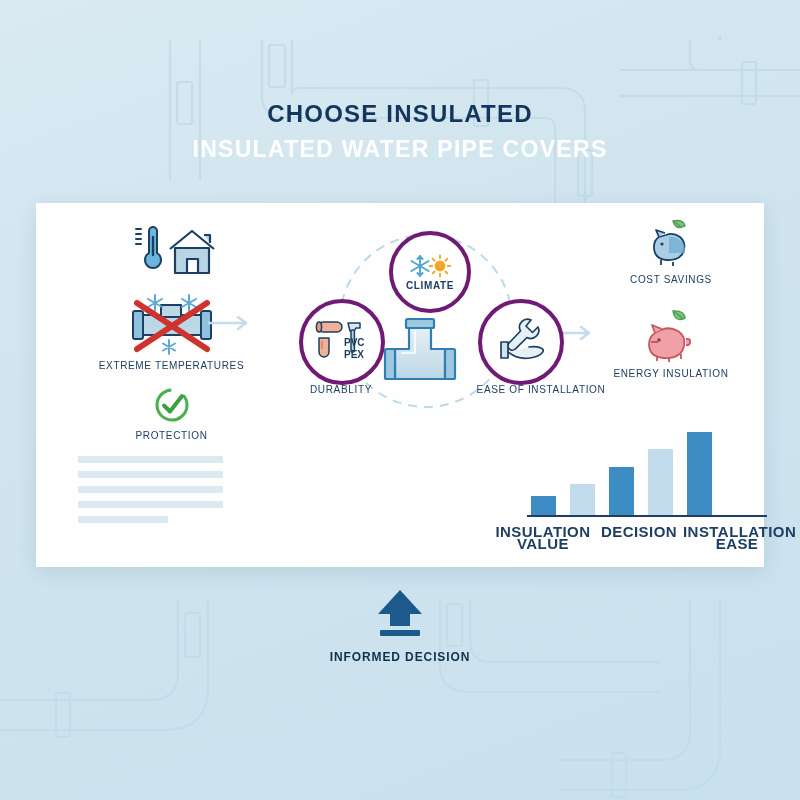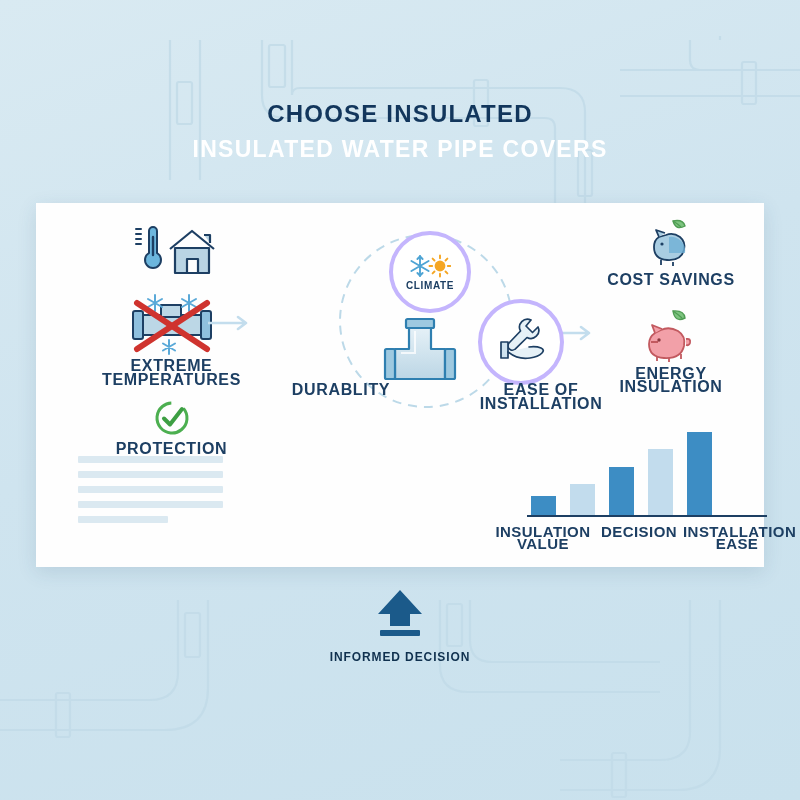--- a/index.html
+++ b/index.html
@@ -17,38 +17,38 @@
   
   .header{position:absolute;left:0;top:100px;width:800px;text-align:center;}
   .title1{font-size:24px;font-weight:bold;letter-spacing:1.2px;color:#12365c;line-height:28px;}
   .title2{font-size:23px;font-weight:bold;letter-spacing:1.3px;color:#ffffff;line-height:30px;margin-top:6px;}
 
   
   .card{position:absolute;left:36px;top:203px;width:728px;height:364px;background:#fefefe;
         box-shadow:0 5px 18px rgba(40,80,110,.13);}
 
   
-  .lbl{font-size:16px;font-weight:bold;letter-spacing:.65px;color:#1d3f63;text-align:center;line-height:13.5px;}
+  .lbl{font-size:10px;font-weight:normal;letter-spacing:.65px;color:#1d3f63;text-align:center;line-height:13.5px;}
 
   
   .col-left{position:absolute;left:48px;top:20px;width:175px;}
   .ic-wrap{display:flex;justify-content:center;align-items:center;}
 
   .placeholders{position:absolute;left:42px;top:253px;width:145px;}
   .ph{height:7px;background:#dbe9f1;margin-bottom:8px;border-radius:1px;}
   .ph.short{width:62%;}
 
   
   .arrow-l{position:absolute;left:172px;top:112px;}
   .arrow-r{position:absolute;left:515px;top:122px;}
 
   
   .center{position:absolute;left:215px;top:14px;width:330px;height:340px;}
   .dashring{position:absolute;left:85px;top:14px;}
-  .circ{position:absolute;border-radius:50%;background:#fff;border:4px solid #c4b5fd;
+  .circ{position:absolute;border-radius:50%;background:#fff;border:4px solid #701a75;
         display:flex;flex-direction:column;align-items:center;justify-content:center;}
   .circ .ctxt{font-size:10px;font-weight:bold;letter-spacing:.6px;color:#1d3f63;margin-top:2px;}
   .c-climate{left:138px;top:14px;width:74px;height:74px;}
   .c-dur{left:48px;top:82px;width:78px;height:78px;}
   .c-ease{left:227px;top:82px;width:78px;height:78px;}
   .tee{position:absolute;left:130px;top:100px;}
   .lbl-dur{position:absolute;left:30px;top:166px;width:120px;}
   .lbl-ease{position:absolute;left:215px;top:166px;width:150px;}
 
   
@@ -211,20 +211,36 @@
             <circle cx="31" cy="12" r="5.4" fill="#f5a623"></circle>
             <g stroke="#f5a623" stroke-width="1.9" stroke-linecap="round">
               <path d="M31 1.5 V4.2 M31 19.8 V22.5 M20.5 12 H23.2 M38.8 12 H41.5"></path>
               <path d="M23.6 4.6 L25.5 6.5 M36.5 17.5 L38.4 19.4 M38.4 4.6 L36.5 6.5 M25.5 17.5 L23.6 19.4"></path>
             </g>
           </g>
         </svg>
         <span class="ctxt">CLIMATE</span>
       </div>
 
+      <div class="circ c-dur">
+        <svg width="56" height="52" viewBox="0 0 56 52">
+          <g stroke="#1d3f63" stroke-width="1.5" stroke-linejoin="round">
+            <rect x="4" y="6" width="24" height="10" rx="5" fill="#f0b197"></rect>
+            <ellipse cx="5" cy="11" rx="2.6" ry="5" fill="#e59b7e"></ellipse>
+            <path d="M5 22 h10 v14 a5 5 0 0 1 -10 0 z" fill="#f0b197"></path>
+            <path d="M8 25 v8" stroke="#cf7f61" stroke-width="1.4" fill="none"></path>
+          </g>
+          <g stroke="#1d3f63" stroke-width="1.5" stroke-linejoin="round" fill="#d9e7f0">
+            <path d="M34 7 h12 v5 h-4 l-2 3 h-4 z"></path>
+            <rect x="37" y="14" width="3.4" height="22" rx="1.2" fill="#b9d4e4"></rect>
+          </g>
+          <text x="30" y="30" font-family="Liberation Sans, sans-serif" font-size="10" font-weight="bold" fill="#1d3f63">PVC</text>
+          <text x="30" y="42" font-family="Liberation Sans, sans-serif" font-size="10" font-weight="bold" fill="#1d3f63">PEX</text>
+        </svg>
+      </div>
 
       <div class="circ c-ease">
         <svg width="56" height="52" viewBox="0 0 56 52">
           <g stroke="#1d3f63" stroke-width="1.7" stroke-linejoin="round" stroke-linecap="round" fill="#e6f1f7">
             <path d="M38 4 a8 8 0 0 0 -10.5 11 L16 27 a4.4 4.4 0 0 0 6.2 6.2 L34 21.5 A8 8 0 0 0 45 11 L39.5 16.5 L33 10 z"></path>
             <path d="M8 26 h7 v16 h-7 z" fill="#cfe3ef"></path>
             <path d="M15 36 q10 8 22 6 q8 -1 12 -5 q3 -3 -1 -5 q-5 -2 -12 -1"></path>
           </g>
         </svg>
       </div>

